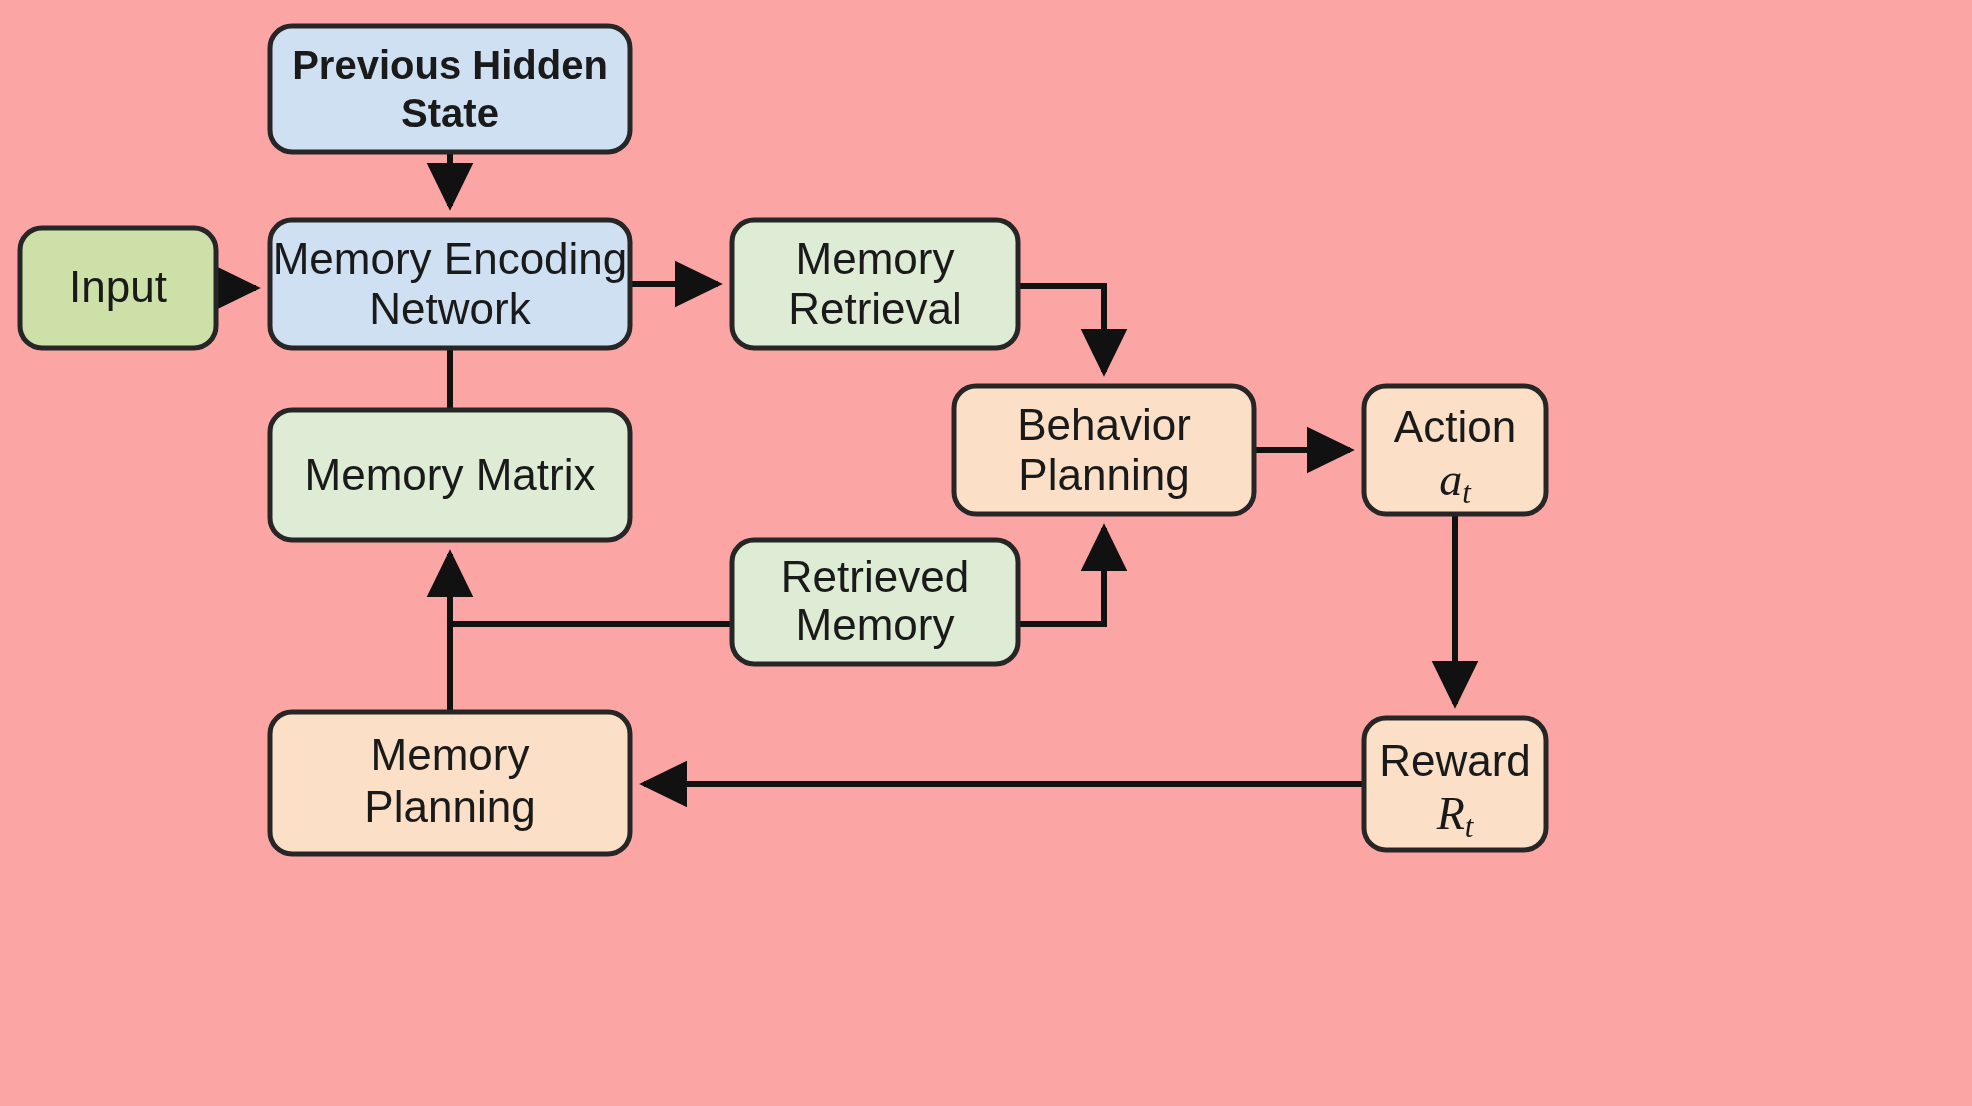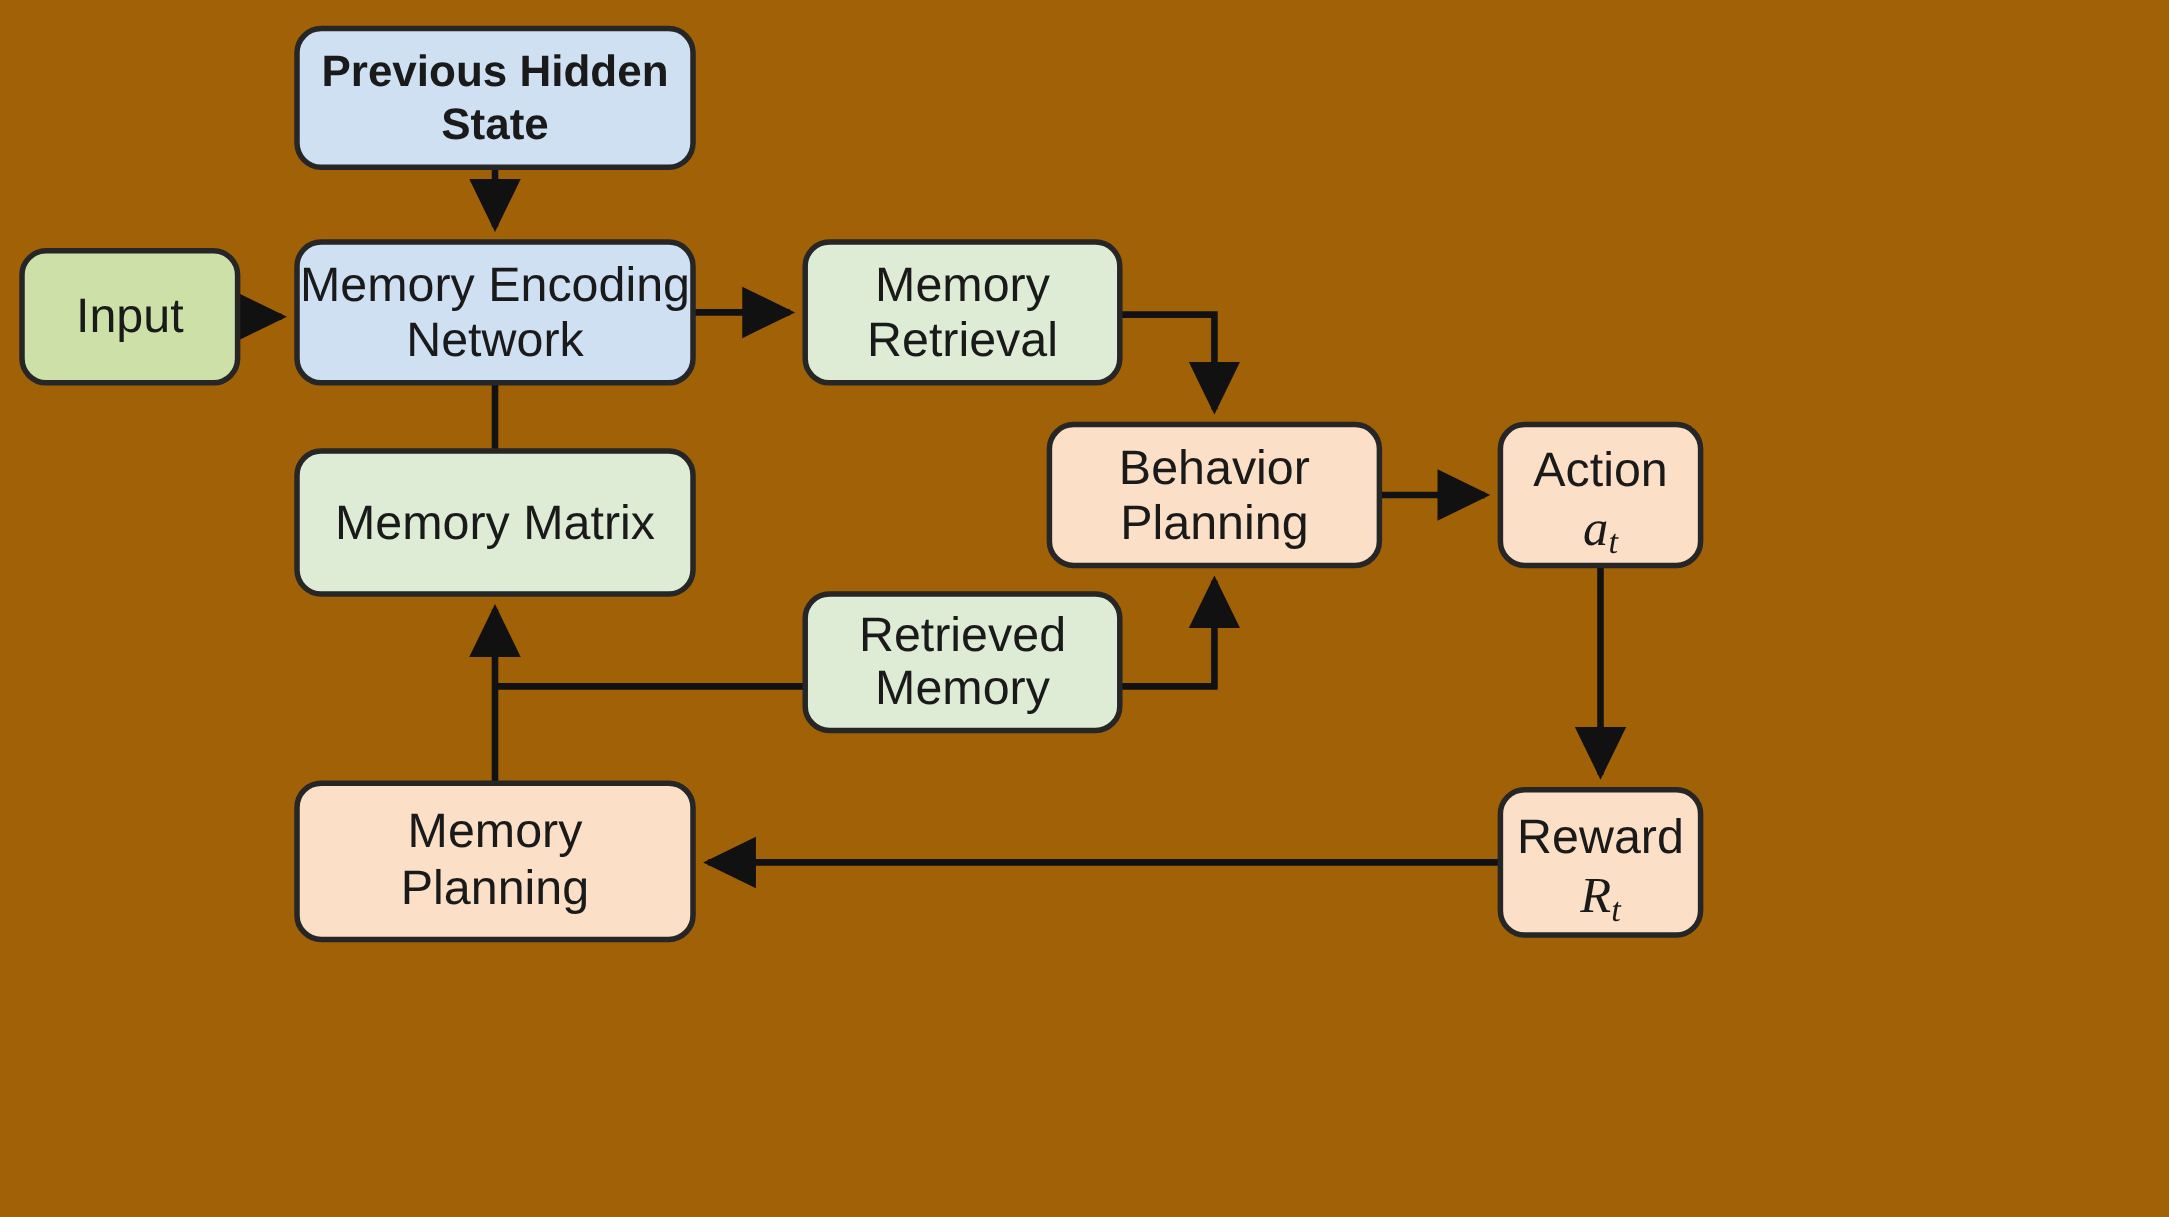--- a/index.html
+++ b/index.html
@@ -7,21 +7,21 @@
     padding: 0;
     background: #ffffff;
   }
   body {
     font-family: "Liberation Sans", sans-serif;
   }
   #diagram-root {
     position: relative;
     width: 1972px;
     height: 1106px;
-    background: #a16207;
+    background: #fca5a5;
     overflow: hidden;
   }
   svg#flow-svg {
     position: absolute;
     top: 0;
     left: 0;
     width: 1972px;
     height: 1106px;
   }
   .node-rect {

